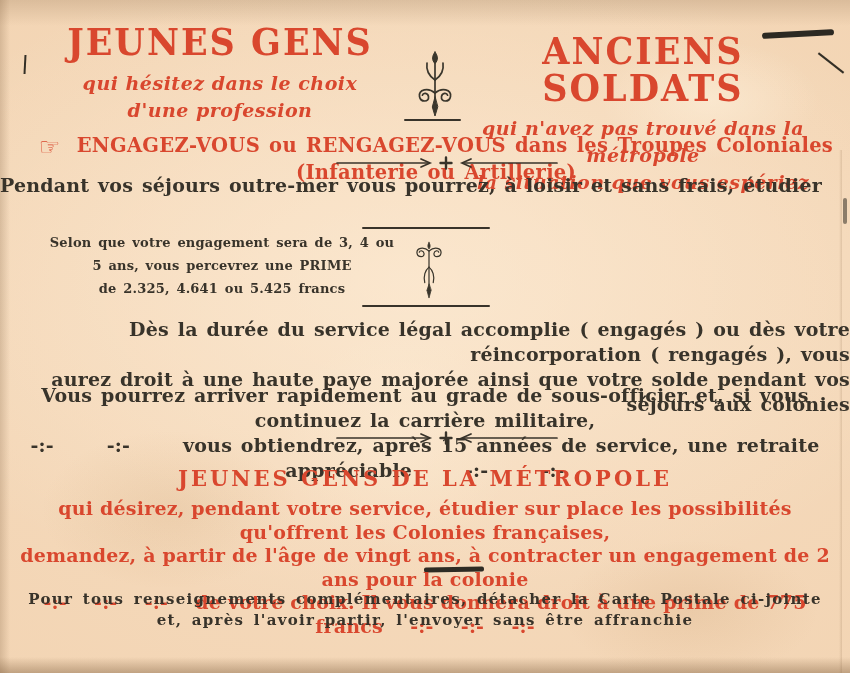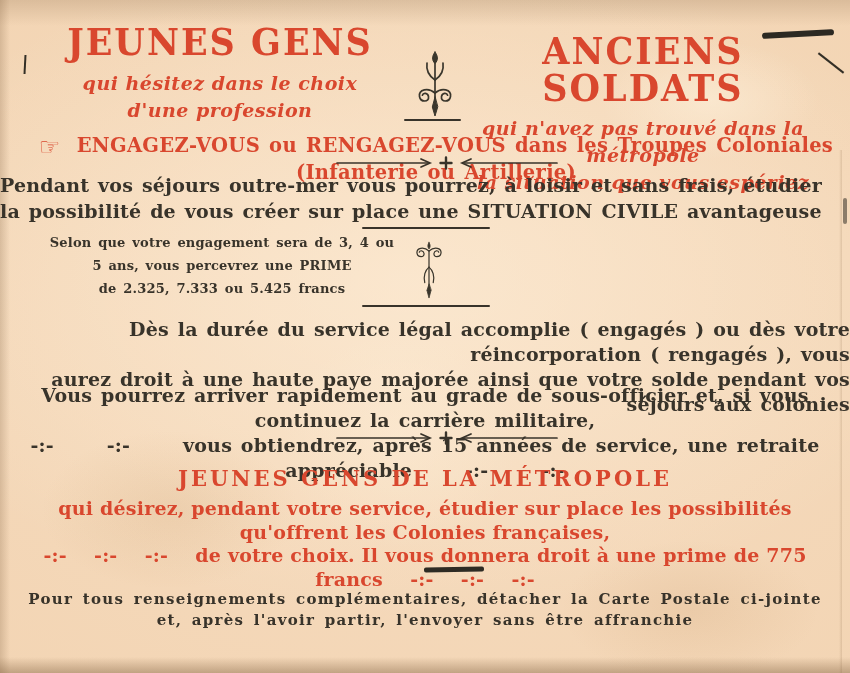--- a/index.html
+++ b/index.html
@@ -139,28 +139,27 @@
   </div>
 
   <div class="divider" id="divider1">
     <svg width="228" height="14" viewBox="0 0 228 14">
         <use href="#arrow-divider"></use>
       </svg>
   </div>
 
   <div id="para-sejours" class="abs ink blk">
     <div class="pre">Pendant vos séjours outre-mer vous pourrez, à loisir et sans frais, étudier</div>
-    <div class="pre">la possibilité de vous créer sur place une SITUATION CIVILE avantageuse</div>
   </div>
 
   <div class="rule" id="rule-col-above"></div>
   <div id="col-left" class="abs ink blk">
     <div class="pre">Selon que votre engagement sera de 3, 4 ou</div>
     <div class="pre">5 ans, vous percevrez une PRIME</div>
-    <div class="pre">de 2.325, 7.333 ou 5.425 francs</div>
+    <div class="pre">de 2.325, 4.641 ou 5.425 francs</div>
   </div>
   <svg class="fleuron" style="left:412px;top:240px" width="34" height="62" viewBox="0 0 44 78">
       <use href="#fleuron-down"></use>
     </svg>
   <div class="rule" id="rule-col-below"></div>
 
   <div id="para-service" class="abs ink blk">
     <div class="pre">Dès la durée du service légal accomplie ( engagés ) ou dès votre réincorporation ( rengagés ), vous</div>
     <div class="pre">aurez droit à une haute paye majorée ainsi que votre solde pendant vos séjours aux colonies</div>
   </div>
@@ -172,20 +171,21 @@
 
   <div class="divider" id="divider2">
     <svg width="228" height="14" viewBox="0 0 228 14">
         <use href="#arrow-divider"></use>
       </svg>
   </div>
 
   <div id="metropole-title" class="abs red">JEUNES GENS DE LA MÉTROPOLE</div>
   <div id="metropole-lines" class="abs red">
     <div class="pre">qui désirez, pendant votre service, étudier sur place les possibilités qu'offrent les Colonies françaises,</div>
+    <div class="pre">demandez, à partir de l'âge de vingt ans, à contracter un engagement de 2 ans pour la colonie</div>
     <div class="pre">-:-    -:-    -:-    de votre choix. Il vous donnera droit à une prime de 775 francs    -:-    -:-    -:-</div>
   </div>
 
   <div id="footer" class="abs ink">
     <div class="pre">Pour tous renseignements complémentaires, détacher la Carte Postale ci-jointe</div>
     <div class="pre">et, après l'avoir partir, l'envoyer sans être affranchie</div>
   </div>
 
 </div>
 

